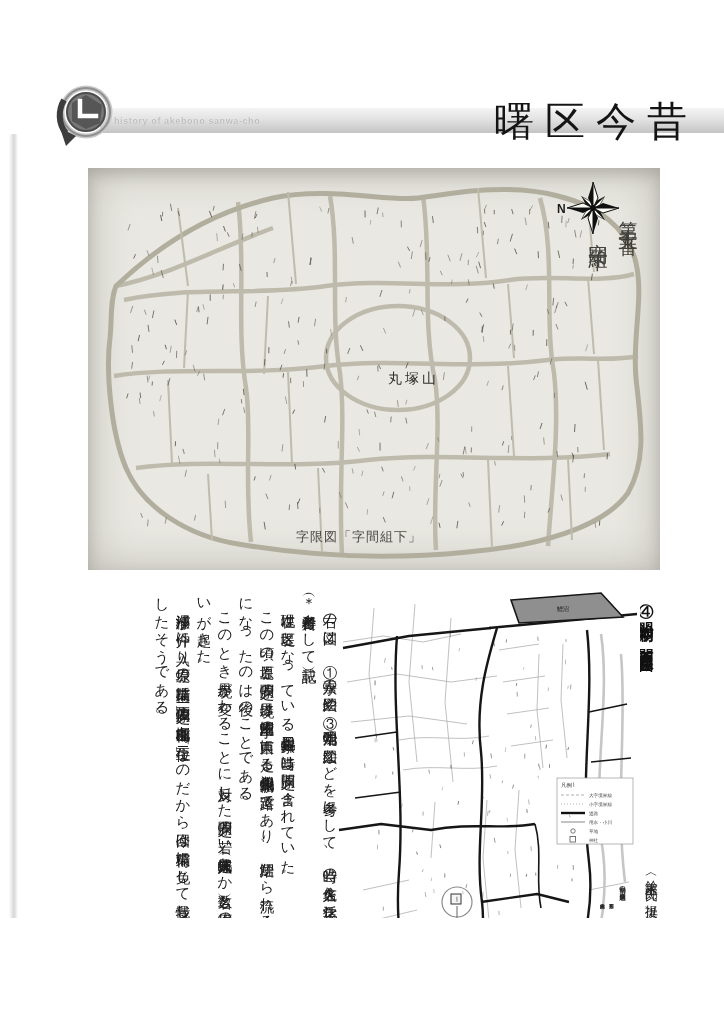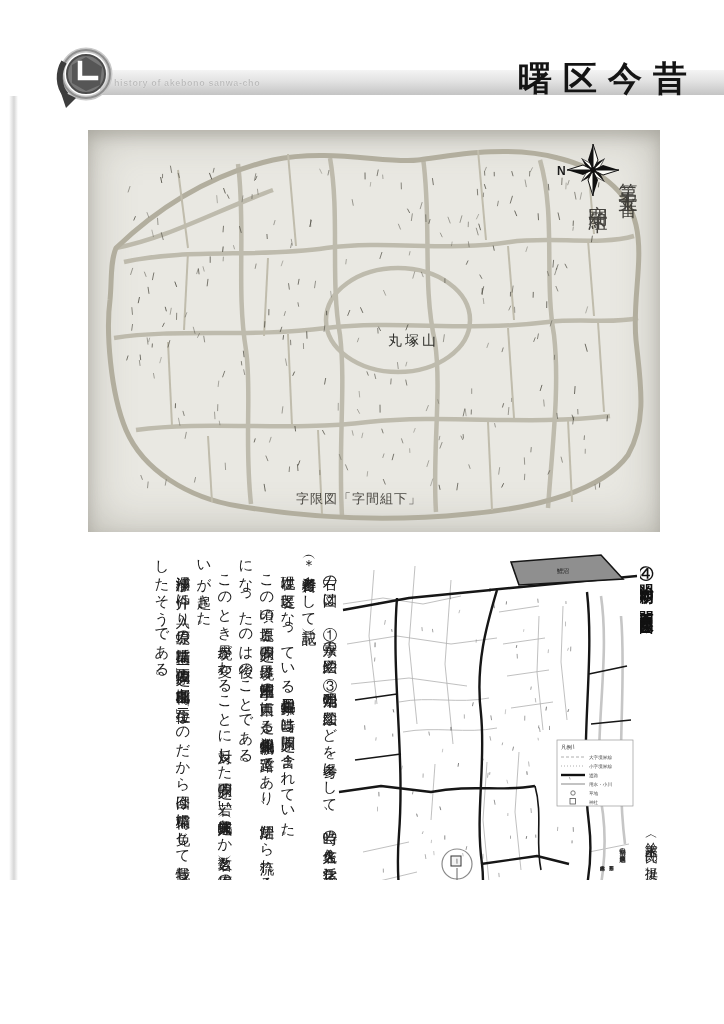--- a/index.html
+++ b/index.html
@@ -1,26 +1,26 @@
 <!DOCTYPE html>
 <html><head>
 <meta charset="utf-8">
 <style>
   html,body{margin:0;padding:0;background:#fff;}
   .page{position:relative;width:724px;height:880px;background:#ffffff;overflow:hidden;
-        font-family:"Liberation Sans",sans-serif;}
+        font-family:"Liberation Sans",sans-serif;margin-top:38px;}
   
   .gutter{position:absolute;left:9px;top:96px;width:9px;height:920px;
           background:linear-gradient(90deg,rgba(255,255,255,0),#d6d6d6 55%,rgba(255,255,255,0));}
   
   .header-band{position:absolute;left:100px;top:70px;width:624px;height:25px;
     background:linear-gradient(180deg,#f4f4f4 0%,#e2e2e2 45%,#cfcfcf 80%,#c4c4c4 100%);}
   .header-sub{position:absolute;left:114px;top:78px;font-size:9px;font-weight:bold;
     color:#bdbdbd;letter-spacing:.6px;text-shadow:0 0 1px #fff;}
-  .header-title{position:absolute;right:26px;top:56px;font-size:34px;font-weight:bold;
+  .header-title{position:absolute;right:26px;top:56px;font-size:40px;font-weight:normal;
     color:#141414;letter-spacing:11px;font-family:"Liberation Sans",sans-serif;}
   .hicon{position:absolute;left:52px;top:46px;width:62px;height:66px;}
   
   .fig1{position:absolute;left:88px;top:130px;width:572px;height:402px;background:#e9e8e2;
         box-shadow:inset 0 0 46px rgba(110,108,95,.38), inset 0 6px 14px rgba(90,88,78,.25);}
   .fig1 svg{position:absolute;left:0;top:0;}
   .cal{position:absolute;right:16px;top:38px;writing-mode:vertical-rl;
        font-family:"DejaVu Serif","Liberation Serif",serif;color:#2e2c28;font-size:19px;
        line-height:30px;letter-spacing:4px;opacity:.88;}
   .cal .c2{padding-top:22px;}

